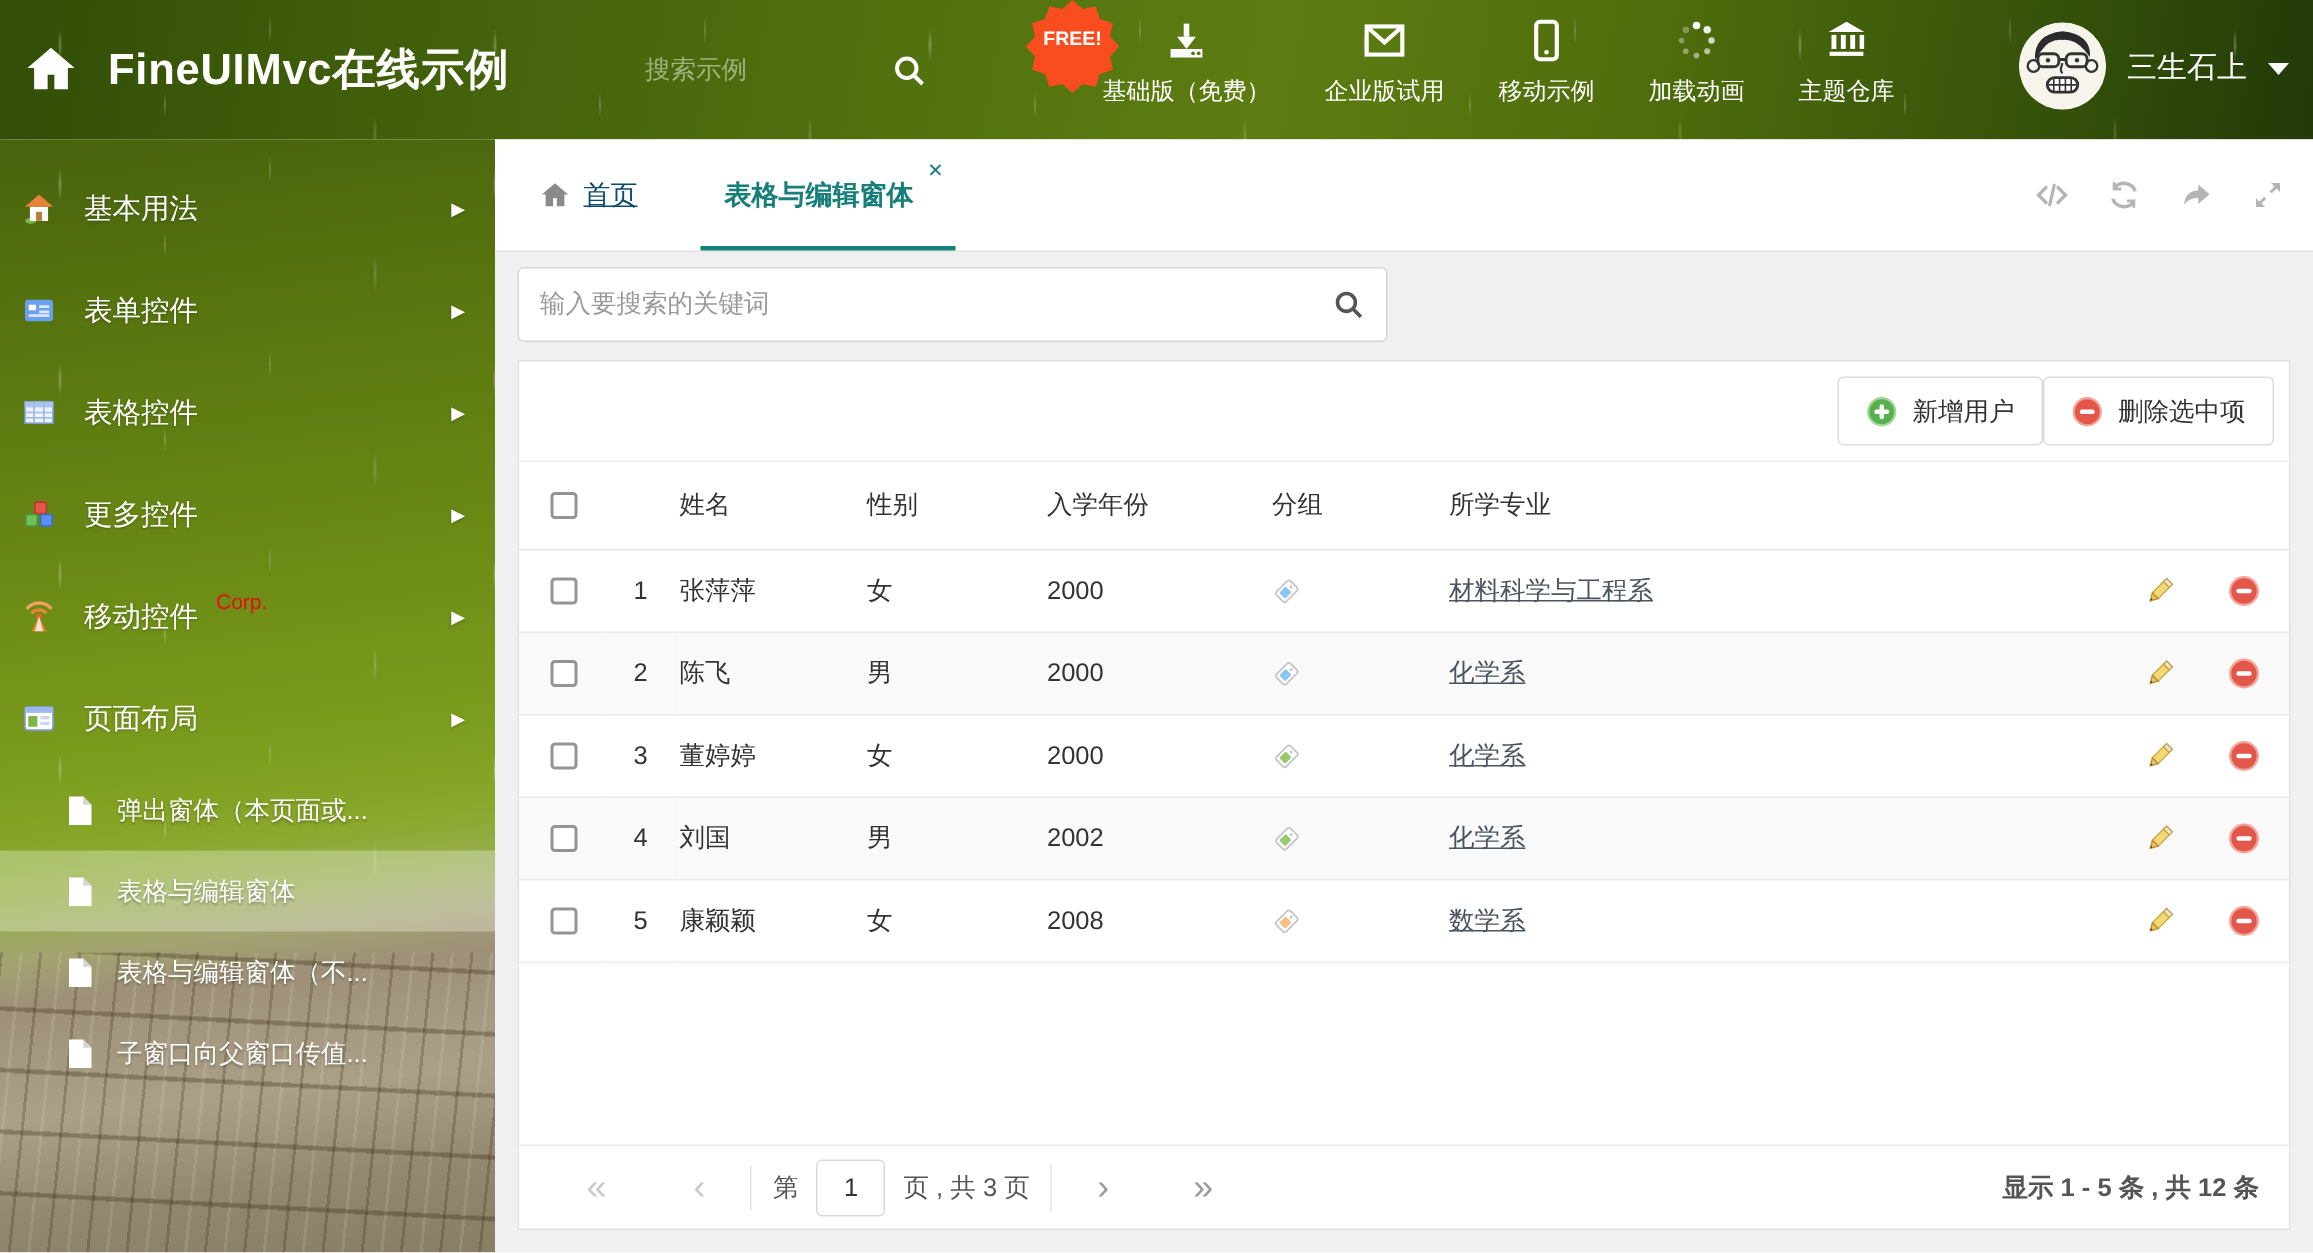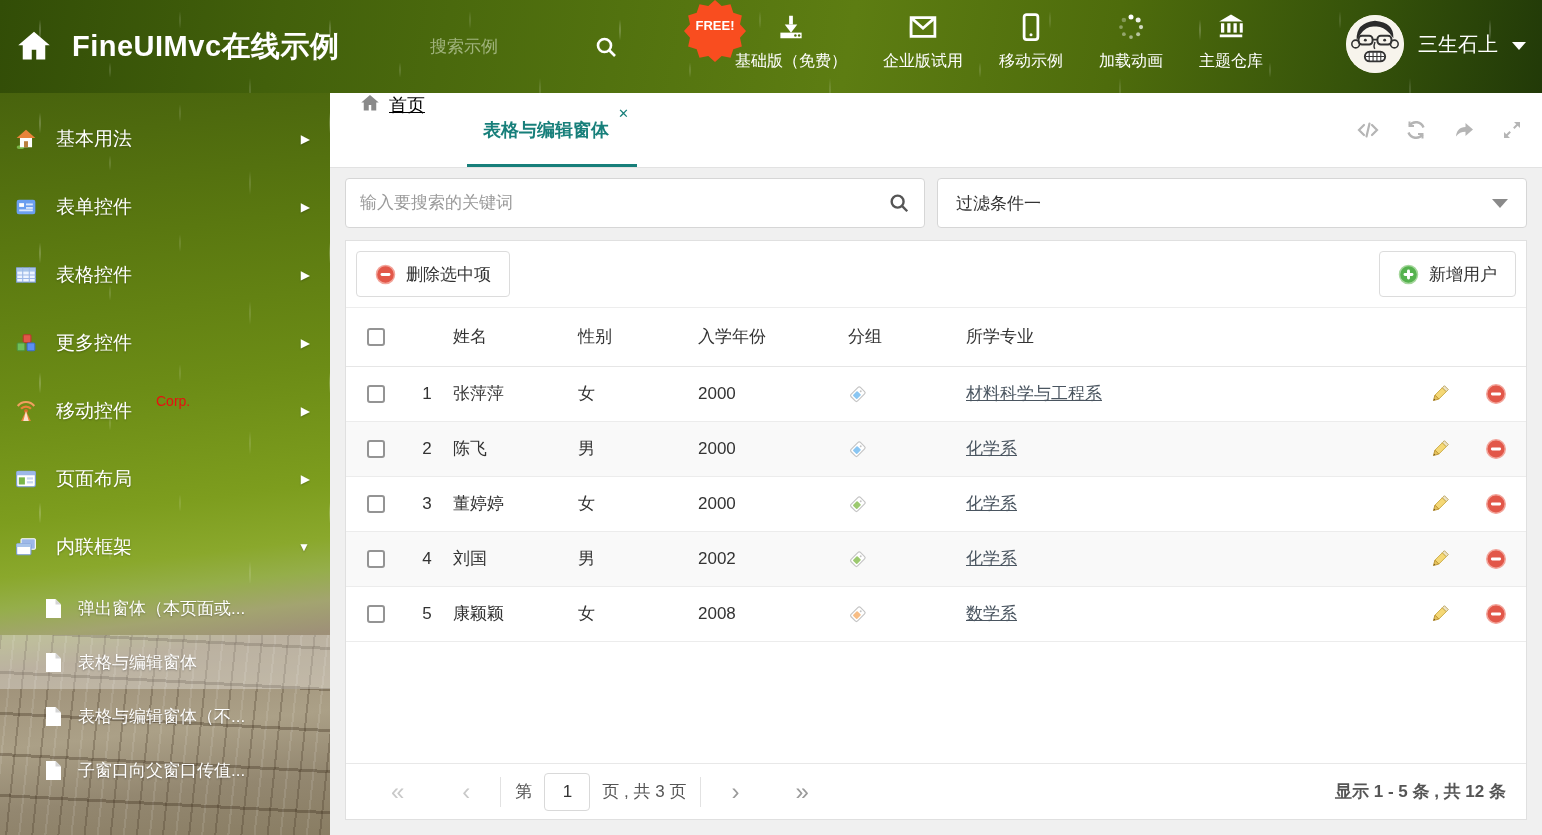--- a/index.html
+++ b/index.html
@@ -40,29 +40,29 @@
 .sidebar::after { content:""; position:absolute; left:0; right:0; top:73%; bottom:0;
   background:
    repeating-linear-gradient(3deg, rgba(0,0,0,0) 0 38px, rgba(50,35,18,.30) 38px 41px),
    repeating-linear-gradient(96deg, rgba(59,44,27,.25) 0 2px, rgba(0,0,0,0) 2px 13px, rgba(255,255,255,.10) 13px 15px, rgba(0,0,0,0) 15px 26px);
   pointer-events:none; }
 .side-menu { position:relative; z-index:2; padding-top:12px; }
 .side-item { height:68px; display:flex; align-items:center; padding:0 20px 0 15px; color:#fff; font-size:19px; cursor:pointer; text-shadow:0 1px 2px rgba(0,0,0,.25);justify-content:flex-end; }
 .side-icon { width:26px; height:22px; margin-right:15px; flex:none; }
 .side-icon svg { width:22px; height:22px; }
 .side-arrow { margin-left:auto; font-size:12px; color:#fff; }
-.corp { color:#e81010; font-size:14px; margin-left:24px; text-shadow:none; align-self:flex-start; margin-top:16px; }
+.corp { color:#e81010; font-size:14px; margin-left:12px; text-shadow:none; align-self:flex-start; margin-top:16px; }
 .sub-item { height:54px; display:flex; align-items:center; gap:15px; padding-left:44px; color:#fff; font-size:17px; cursor:pointer; text-shadow:0 1px 2px rgba(0,0,0,.3); }
 .sub-item.active { background:rgba(255,255,255,.30); }
 .sub-icon svg { width:19px; height:21px; display:block; }
 
 
 .main { position:absolute; top:93px; left:330px; width:1212px; height:742px; display:flex; flex-direction:column; background:#f0f0f0; }
 .tabbar { height:75px; background:#fff; border-bottom:1px solid #e2e2e2; display:flex; align-items:stretch; flex:none; }
-.tab-home { margin-left:30px; display:flex; align-items:flex-start; gap:9px; color:#000000; font-size:18px; cursor:pointer;text-decoration:underline; }
+.tab-home { margin-left:30px; display:flex; align-items:center; gap:9px; color:#0c4a6e; font-size:18px; cursor:pointer;text-decoration:underline; }
 .tab-home svg { width:20px; height:20px; }
 .tab-active { margin-left:48px; position:relative; display:flex; align-items:center; color:var(--accent); font-weight:bold; font-size:18px; padding:0 22px 0 10px; cursor:pointer; }
 .tab-close { position:absolute; top:13px; right:2px; font-size:13px; font-weight:bold; color:var(--accent); cursor:pointer; }
 .tab-underline { position:absolute; left:-6px; right:-6px; bottom:0; height:3px; background:var(--accent); }
 .tab-tools { margin-left:auto; margin-right:18px; display:flex; align-items:center; gap:24px; }
 .tool-btn { width:24px; height:24px; cursor:pointer; }
 .tool-btn svg { width:24px; height:24px; }
 
 .content { flex:1; padding:10px 15px 15px; display:flex; flex-direction:column; gap:12px; overflow:hidden; }
 .filter-row { display:flex; gap:12px; height:50px; flex:none; }
@@ -264,29 +264,20 @@
         <span class="side-icon"><svg viewBox="0 0 20 20">
               <rect x="1.5" y="3" width="17" height="14" rx="1.5" fill="#fff" stroke="#7a9bd6"></rect>
               <rect x="1.5" y="3" width="17" height="3.6" fill="#9db8e8"></rect>
               <rect x="3.5" y="8.5" width="5.5" height="6.5" fill="#7ab648"></rect>
               <rect x="10.8" y="8.5" width="5.6" height="2" fill="#c8d8f0"></rect>
               <rect x="10.8" y="12" width="5.6" height="2" fill="#c8d8f0"></rect>
             </svg></span>
         <span class="side-label">页面布局</span>
         <span class="side-arrow">▶</span>
       </div>
-      <div class="side-item">
-        <span class="side-icon"><svg viewBox="0 0 20 20">
-              <rect x="5.5" y="2.5" width="13" height="9.5" rx="1" fill="#9db8e8" stroke="#fff"></rect>
-              <rect x="1.5" y="7" width="13" height="10" rx="1" fill="#fff" stroke="#7a9bd6"></rect>
-              <rect x="1.5" y="7" width="13" height="3" fill="#a8c4ea"></rect>
-            </svg></span>
-        <span class="side-label">内联框架</span>
-        <span class="side-arrow">▼</span>
-      </div>
 
       <div class="sub-item">
         <span class="sub-icon">
             <svg viewBox="0 0 19 21">
               <path d="M2 1h9.5L17 6.5V20H2z" fill="#fff"></path>
               <path d="M11.5 1 17 6.5h-5.5z" fill="#d5d5d5"></path>
             </svg>
           </span>
         <span>弹出窗体（本页面或...</span>
       </div>
@@ -357,42 +348,38 @@
 
     <div class="content">
       <div class="filter-row">
         <div class="search-box">
           <input type="text" placeholder="输入要搜索的关键词" style="">
           <span class="mag"><svg viewBox="0 0 24 24" fill="none" stroke="#555" stroke-width="2.6">
                 <circle cx="10.5" cy="10.5" r="6.5"></circle>
                 <path d="M15.5 15.5 21 21"></path>
               </svg></span>
         </div>
-        <div class="dropdown">
-          <span>过滤条件一</span>
-          <span class="caret-gray"></span>
-        </div>
       </div>
 
       <div class="grid-panel">
         <div class="grid-toolbar">
-          <button class="gbtn">
-            <svg viewBox="0 0 20 20">
-                <circle cx="10" cy="10" r="8.6" fill="#e25749" stroke="#f2a49a" stroke-width="1.4"></circle>
-                <rect x="5.3" y="8.6" width="9.4" height="2.8" rx="1.3" fill="#fff"></rect>
-              </svg>
-            <span>删除选中项</span>
-          </button>
           <button class="gbtn right">
             <svg viewBox="0 0 20 20">
                 <circle cx="10" cy="10" r="8.6" fill="#55b24e" stroke="#a5d69c" stroke-width="1.4"></circle>
                 <rect x="5.3" y="8.6" width="9.4" height="2.8" rx="1.3" fill="#fff"></rect>
                 <rect x="8.6" y="5.3" width="2.8" height="9.4" rx="1.3" fill="#fff"></rect>
               </svg>
             <span>新增用户</span>
+          </button>
+          <button class="gbtn">
+            <svg viewBox="0 0 20 20">
+                <circle cx="10" cy="10" r="8.6" fill="#e25749" stroke="#f2a49a" stroke-width="1.4"></circle>
+                <rect x="5.3" y="8.6" width="9.4" height="2.8" rx="1.3" fill="#fff"></rect>
+              </svg>
+            <span>删除选中项</span>
           </button>
         </div>
 
         <table class="grid">
           <colgroup>
               <col style="width:55px">
               <col style="width:52px">
               <col style="width:125px">
               <col style="width:120px">
               <col style="width:150px">

